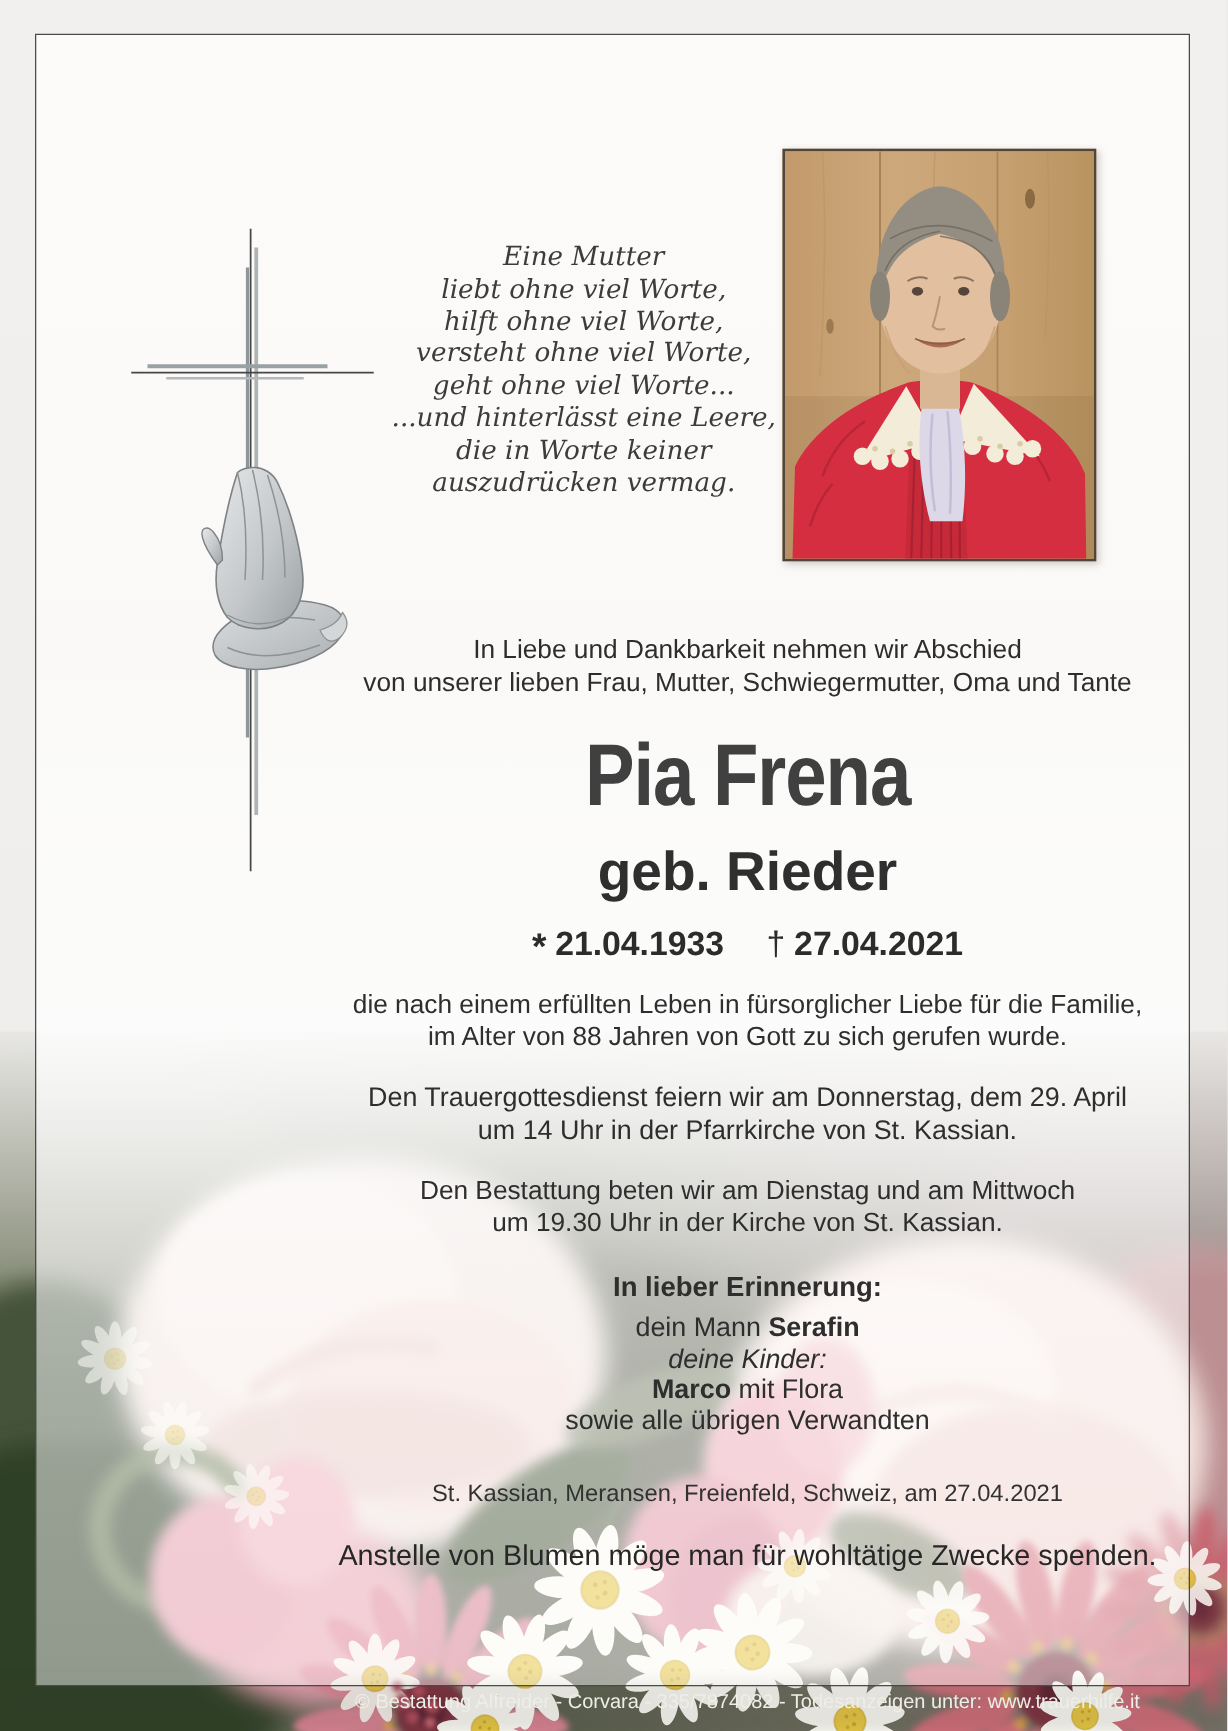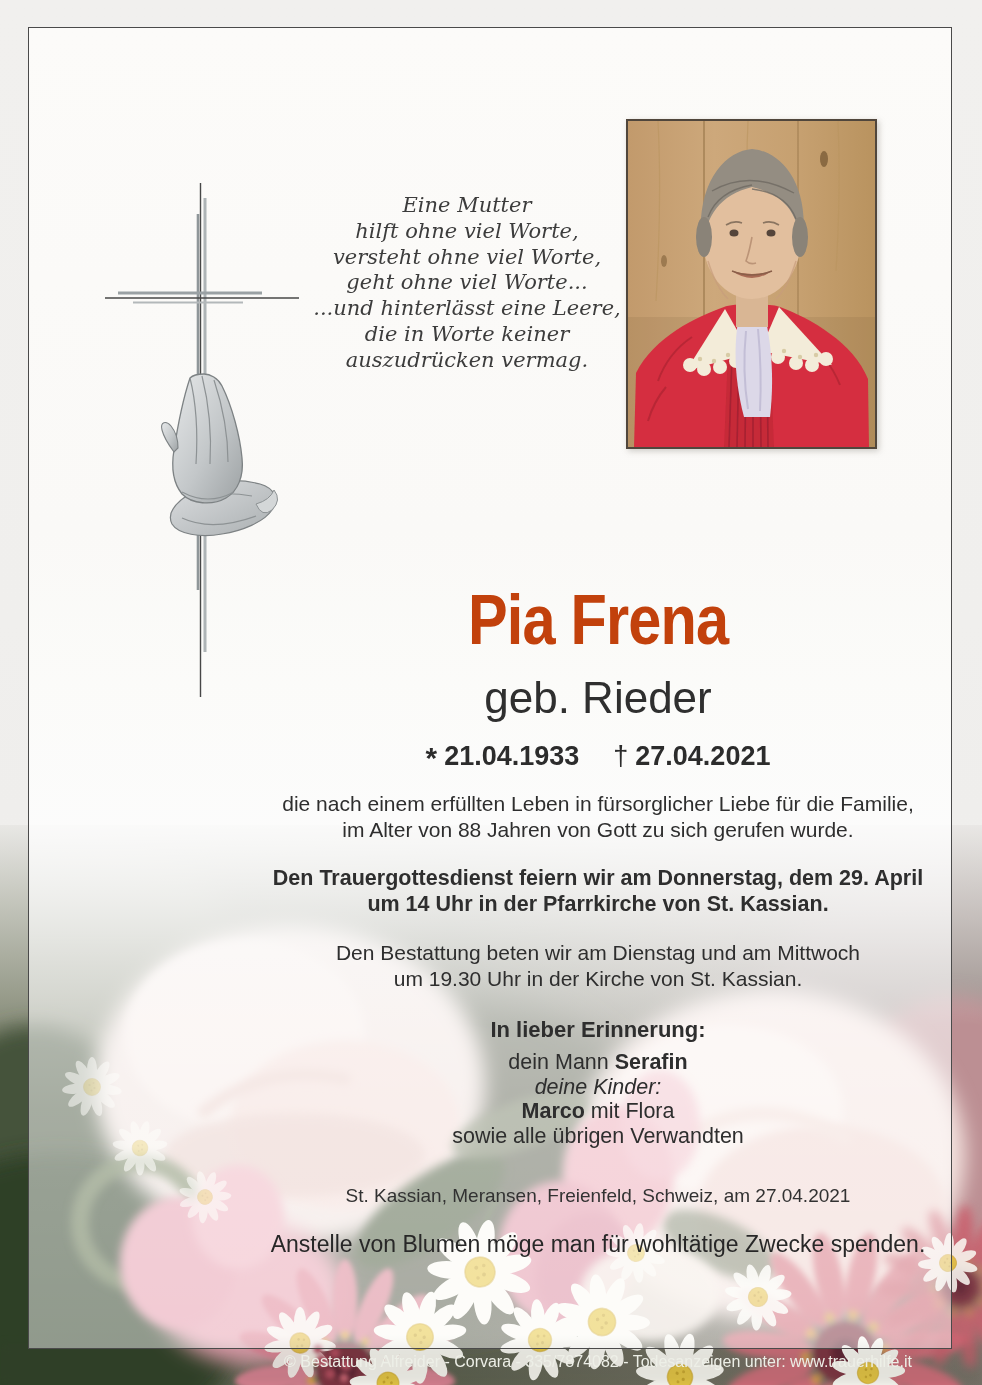--- a/index.html
+++ b/index.html
@@ -35,28 +35,28 @@
   
   .photo{position:absolute;left:626px;top:119px;width:247px;height:326px;
     border:2px solid #50463c;box-sizing:content-box;background:#c9a377;
     box-shadow:2px 2px 6px rgba(120,115,105,.35);}
   .photo svg{display:block;}
   
   .cross{position:absolute;left:95px;top:175px;}
   .hands{position:absolute;left:138px;top:372px;}
   
   .intro{top:506px;font-size:21px;line-height:27px;color:#2d2d2d;}
-  .name{top:585px;font-size:70px;line-height:70px;font-weight:700;color:#c2410c;letter-spacing:-1px;}
+  .name{top:585px;font-size:70px;line-height:70px;font-weight:700;color:#404040;letter-spacing:-1px;}
   .name .narrow{display:inline-block;transform:scaleX(.85);transform-origin:center;}
-  .maiden{top:676px;font-size:44px;line-height:44px;font-weight:400;color:#2f2f2f;}
+  .maiden{top:676px;font-size:44px;line-height:44px;font-weight:700;color:#2f2f2f;}
   .dates{top:741px;font-size:27px;line-height:27px;font-weight:700;color:#2c2c2c;}
   .dates .sym-star{position:relative;top:3px;font-size:1.1em;margin-right:7px;}
   .dates .sym-dag{margin:0 7px 0 34px;font-weight:400;}
   .life{top:791px;font-size:21px;line-height:26px;}
-  .service{top:865px;font-size:21.5px;line-height:26px;font-weight:700;}
+  .service{top:865px;font-size:21.5px;line-height:26px;font-weight:400;}
   .rosary{top:940px;font-size:21px;line-height:26px;}
   .rem-head{top:1016px;font-size:22px;line-height:27px;font-weight:700;}
   .family{top:1050px;font-size:21.5px;line-height:24.5px;}
   .family .it{font-style:italic;}
   .family b{font-weight:700;}
   .places{top:1183px;font-size:19px;line-height:25px;color:#323232;}
   .donation{top:1230px;font-size:23px;line-height:28px;font-weight:400;color:#272727;}
   
   .footer{position:absolute;left:248px;top:1351px;width:700px;z-index:4;text-align:center;
     font-size:16px;line-height:22px;color:#edefe7;}
@@ -328,28 +328,33 @@
         <path d="M98,104 q8,-5 16,-2 M135,102 q8,-3 16,2" stroke="#8a7460" stroke-width="1.6" fill="none"></path>
         <path d="M124,116 q-3,16 -6,24 q4,4 10,2" stroke="#bb9477" stroke-width="1.6" fill="none"></path>
         <path d="M104,150 Q124,164 144,150 Q124,156 104,150 Z" fill="#a96a55"></path>
         <path d="M104,150 Q124,158 144,150" stroke="#8a5f4a" stroke-width="1.4" fill="none"></path>
       </g>
     </svg>
   </div>
 
   <div class="poem" style="z-index:4;">
     <div>Eine Mutter</div>
+    <div>liebt ohne viel Worte,</div>
     <div>hilft ohne viel Worte,</div>
     <div>versteht ohne viel Worte,</div>
     <div>geht ohne viel Worte...</div>
     <div>...und hinterlässt eine Leere,</div>
     <div>die in Worte keiner</div>
     <div>auszudrücken vermag.</div>
   </div>
 
+  <div class="colblock intro" style="z-index:4;">
+    <div>In Liebe und Dankbarkeit nehmen wir Abschied</div>
+    <div>von unserer lieben Frau, Mutter, Schwiegermutter, Oma und Tante</div>
+  </div>
 
   <div class="colblock name" style="z-index:4;">
     <span class="narrow">Pia Frena</span>
   </div>
   <div class="colblock maiden" style="z-index:4;">geb. Rieder</div>
 
   <div class="colblock dates" style="z-index:4;">
     <span class="sym-star">*</span><span>21.04.1933</span><span class="sym-dag">†</span><span>27.04.2021</span>
   </div>
 

